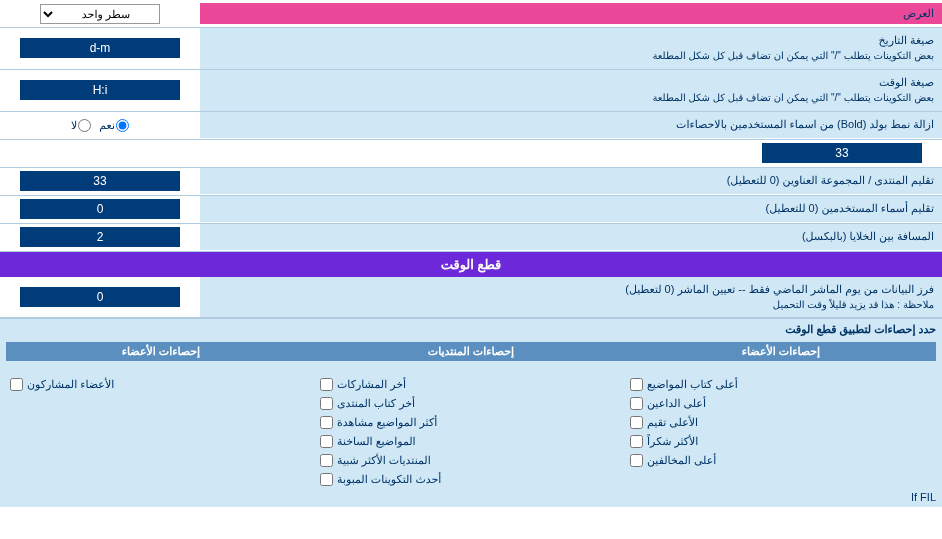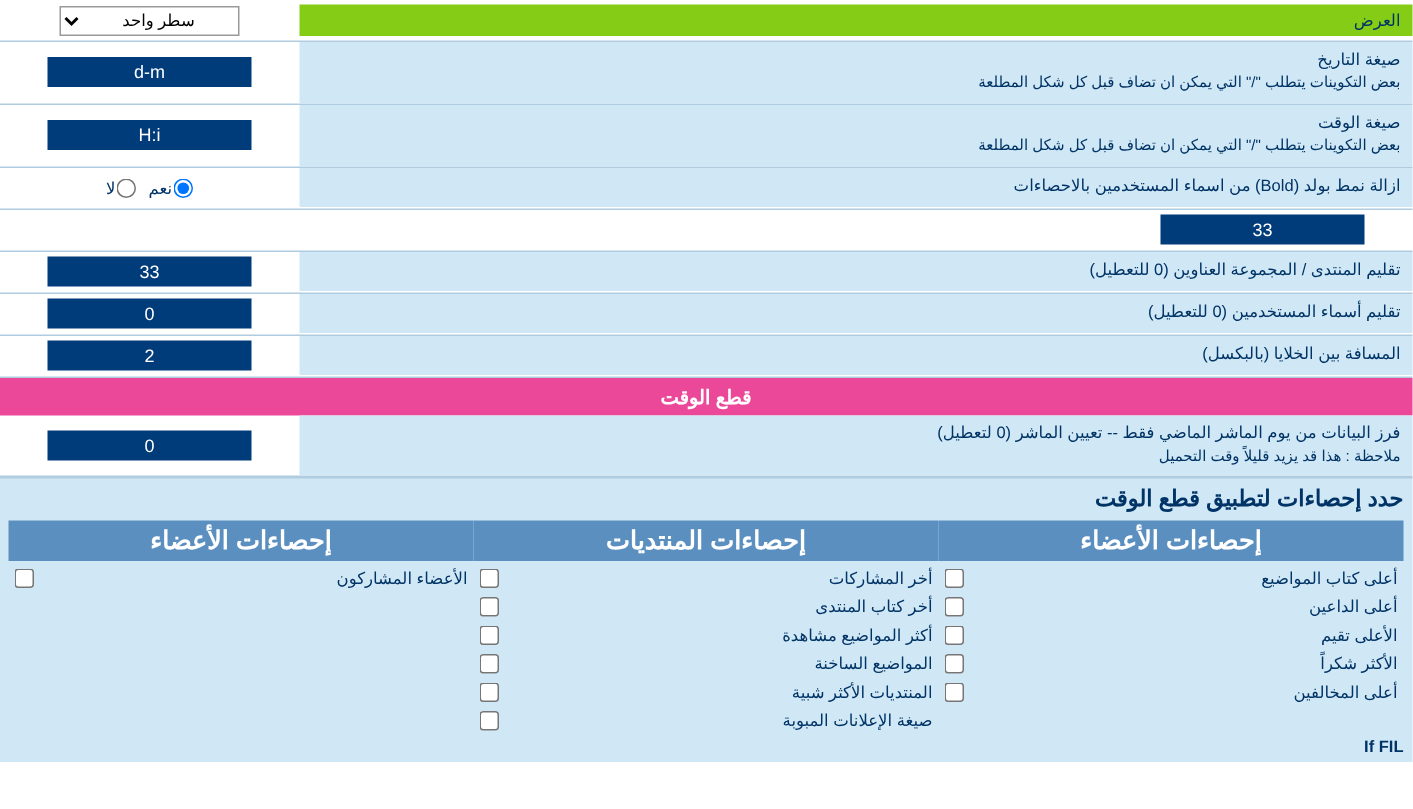--- a/index.html
+++ b/index.html
@@ -32,25 +32,25 @@
       justify-content: center;
       padding: 2px 4px;
     }
     .input-field {
       background: #003b7a;
       color: #fff;
       border: none;
       text-align: center;
       font-size: 12px;
       padding: 3px 6px;
-      width: 136px;
+      width: 160px;
       direction: ltr;
     }
     .section-header {
-      background: #ec4899;
+      background: #6d28d9;
       color: #fff;
       text-align: center;
       font-weight: bold;
       font-size: 13px;
       padding: 5px;
       width: 100%;
       margin-left: 47px;
     }
     .radio-group {
       display: flex;
@@ -67,21 +67,21 @@
       gap: 1px;
       cursor: pointer;
     }
     .top-row {
       display: flex;
       align-items: center;
       border-bottom: 1px solid #b0cce0;
       min-height: 28px;
     }
     .top-label {
-      background: #84cc16;
+      background: #ec4899;
       color: #003366;
       text-align: right;
       padding: 4px 8px;
       flex: 1;
       font-size: 11px;
     }
     .top-select-area {
       width: 200px;
       min-width: 200px;
       display: flex;
@@ -100,49 +100,49 @@
       direction: rtl;
     }
     
     .bottom-section {
       background: #d0e8f5;
       padding: 4px 6px;
       border-top: 1px solid #b0cce0;
     }
     .bottom-title {
       color: #003366;
-      font-size: 15px;
+      font-size: 11px;
       text-align: right;
       margin-bottom: 6px;
       font-weight: bold;
     }
     .checkboxes-grid {
       display: flex;
       gap: 0;
       width: 100%;
     }
     .checkbox-col {
       flex: 1;
       display: flex;
       flex-direction: column;
       gap: 4px;
     }
     .checkbox-col-header {
       background: #5a8fc0;
       color: #fff;
       text-align: center;
-      font-size: 17px;
+      font-size: 11px;
       font-weight: bold;
       padding: 3px 4px;
-      margin-bottom: 0;
+      margin-bottom: 12px;
     }
     .checkbox-item {
       display: flex;
       align-items: center;
-      justify-content: space-between;
+      justify-content: flex-end;
       gap: 4px;
       font-size: 11px;
       color: #003366;
       direction: rtl;
       padding: 1px 4px;
     }
     .checkbox-item input[type="checkbox"] {
       cursor: pointer;
       accent-color: #003b7a;
     }
@@ -287,29 +287,29 @@
         </div>
         <div class="checkbox-item">
           <span>المواضيع الساخنة</span>
           <input type="checkbox" style="">
         </div>
         <div class="checkbox-item">
           <span>المنتديات الأكثر شبية</span>
           <input type="checkbox" style="">
         </div>
         <div class="checkbox-item">
-          <span>صيغة الإعلانات المبوبة</span>
+          <span>أحدث التكوينات المبوبة</span>
           <input type="checkbox" style="">
         </div>
       </div>
 
       <div class="checkbox-col">
         <div class="checkbox-col-header">إحصاءات الأعضاء</div>
         <div class="checkbox-item">
           <span>الأعضاء المشاركون</span>
           <input type="checkbox" style="">
         </div>
       </div>
     </div>
 
-    <div style="margin-top:4px; font-size:11px; color:#003366; text-align:right;font-weight:bold;">If FIL</div>
+    <div style="margin-top:4px; font-size:11px; color:#003366; text-align:right;">If FIL</div>
   </div>
 </div>
 
 </body></html>

